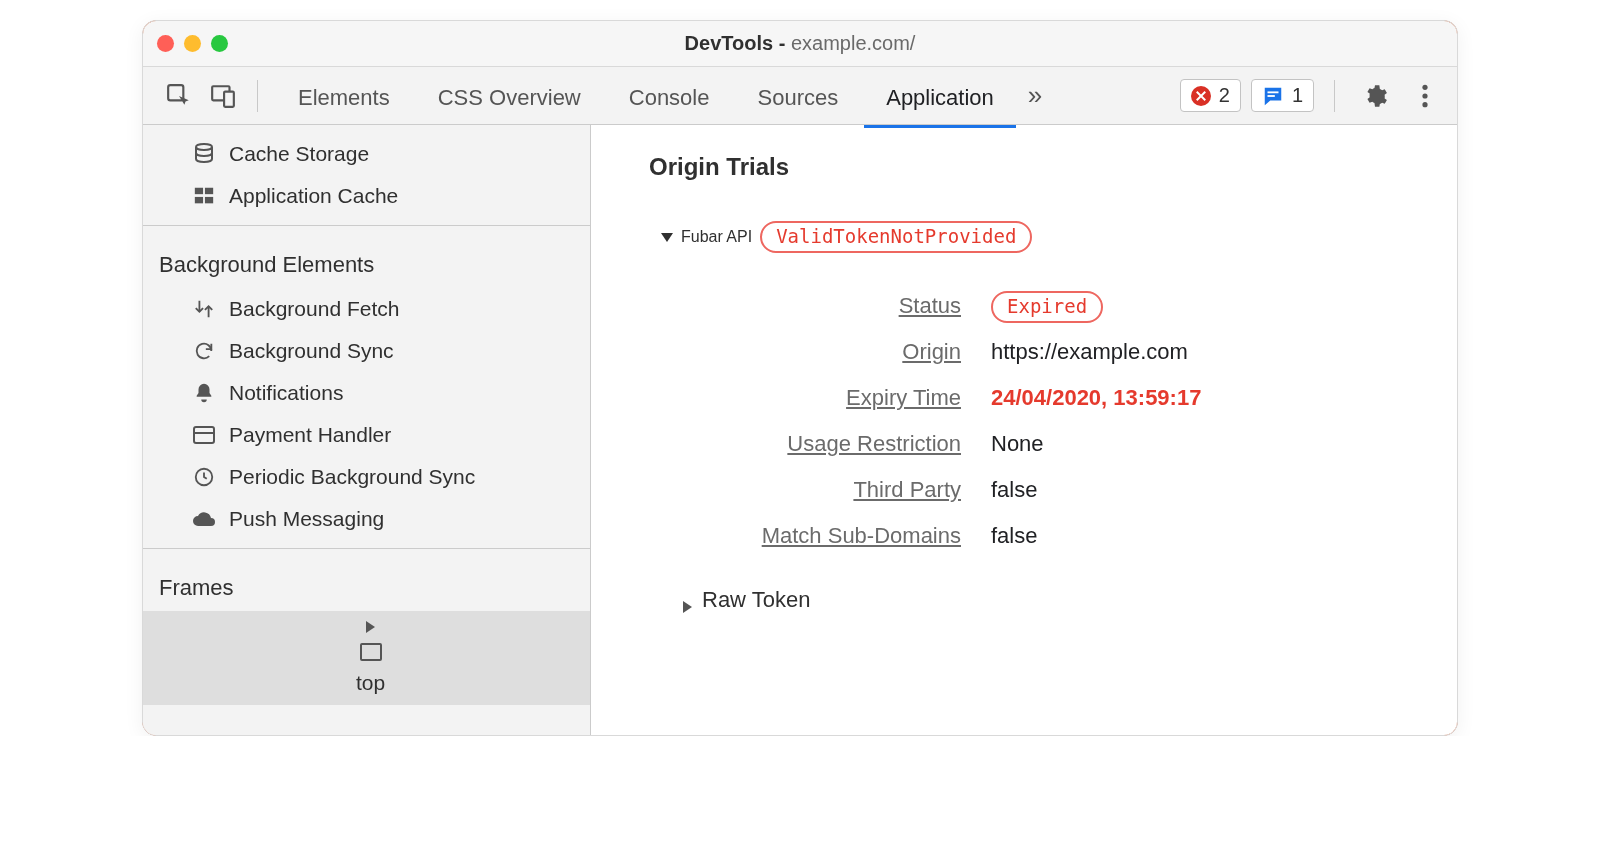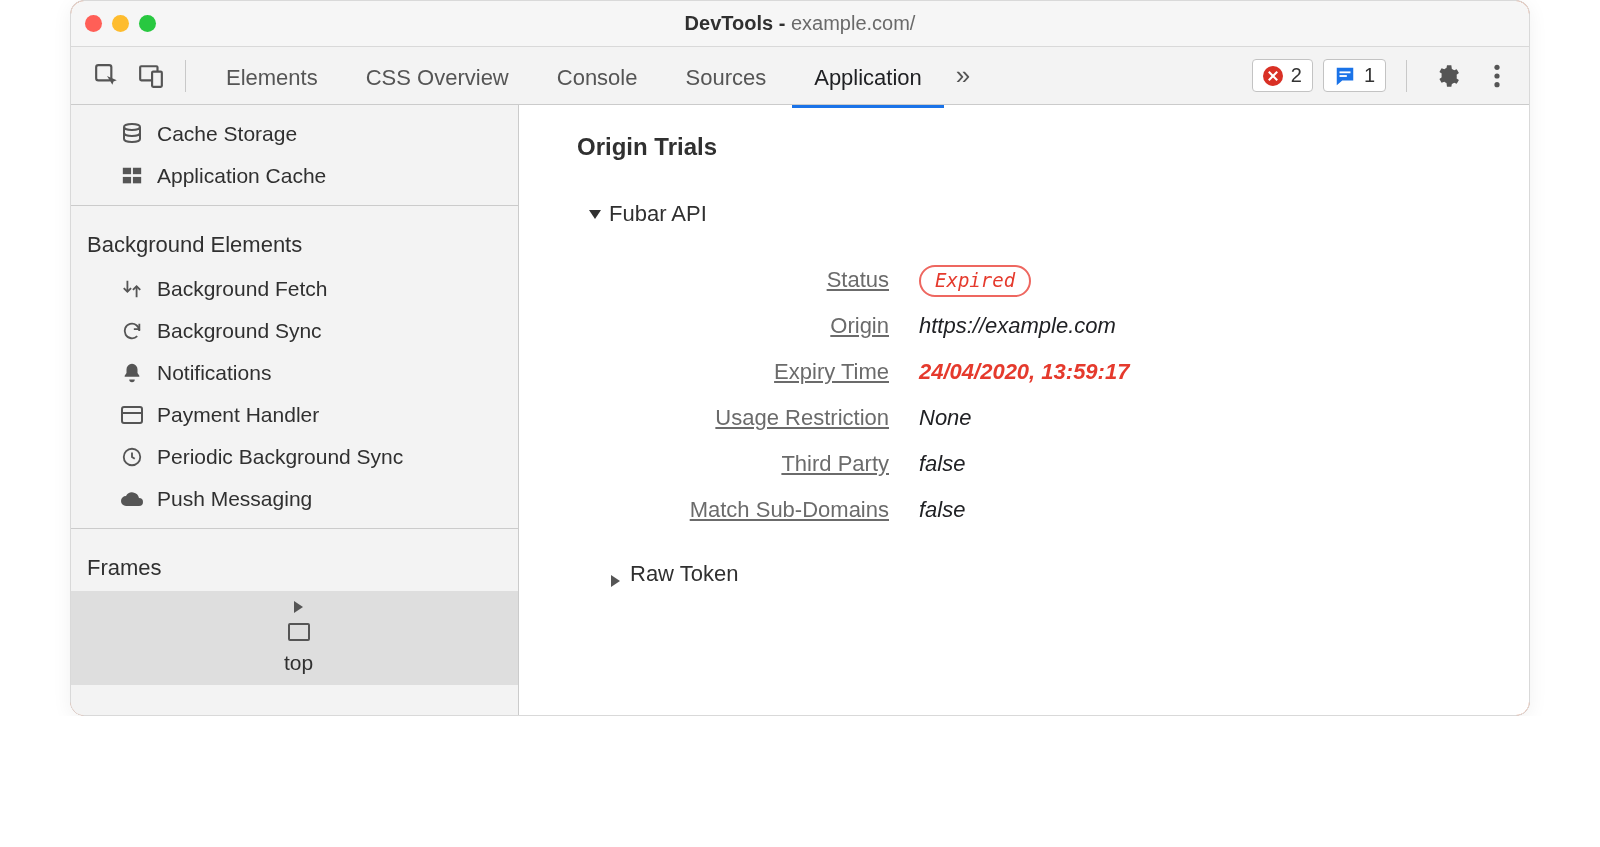--- a/index.html
+++ b/index.html
@@ -4,22 +4,22 @@
 <style>
   * { box-sizing: border-box; }
   body {
     margin: 0;
     font-family: -apple-system, BlinkMacSystemFont, "Segoe UI", Helvetica, Arial, sans-serif;
     background: #fff;
     font-size: 21px;
     color: #303030;
   }
   .window {
-    width: 1460px;
-    margin: 0 auto 0;
+    width: 1316px;
+    margin: 20px auto 0;
     border: 1px solid #d9d9d9;
     border-radius: 14px;
     overflow: hidden;
     box-shadow: 0 4px 20px rgba(0,0,0,0.06);
     background: #c2410c;
   }
   .titlebar {
     display: flex;
     align-items: center;
     height: 46px;
@@ -157,42 +157,42 @@
   }
   h2.section {
     margin: 0 0 40px 0;
     font-size: 24px;
     font-weight: 700;
   }
   .trial-header {
     display: flex; align-items: center; gap: 8px;
     margin-left: 12px;
   }
-  .trial-header .label { font-size: 22px; }
+  .trial-header .label { font-size: 16px; }
   .badge {
     border: 2px solid #ee6760;
     color: #e53a2d;
     border-radius: 999px;
     padding: 2px 14px 4px;
     font-family: ui-monospace, SFMono-Regular, Menlo, monospace;
     font-size: 19px;
   }
   .kv { margin-top: 30px; margin-left: 32px; }
   .kv-row {
     display: flex; align-items: center;
     padding: 10px 0;
     gap: 30px;
     font-size: 22px;
   }
   .kv-key {
     width: 280px; text-align: right;
     color: #6b6b6b;
     text-decoration: underline;
   }
-  .kv-val { color: #202124; font-style: italic; }
+  .kv-val { color: #202124; }
   .kv-val.red { color: #e53a2d; font-weight: 700; }
 
   .raw-token {
     display: flex; align-items: flex-end; gap: 10px;
     margin: 28px 0 0 34px;
     font-size: 22px;
   }
 
   svg { display:block; }
 </style>
@@ -364,20 +364,21 @@
         </div>
       </div>
     </div>
 
     <div class="main">
       <h2 class="section">Origin Trials</h2>
 
       <div class="trial-header">
         <span class="caret down"></span>
         <span class="label">Fubar API</span>
+        <span class="badge">ValidTokenNotProvided</span>
       </div>
 
       <div class="kv">
         <div class="kv-row">
           <span class="kv-key">Status</span>
           <span class="kv-val">
             <span class="badge">Expired</span>
           </span>
         </div>
         <div class="kv-row">

